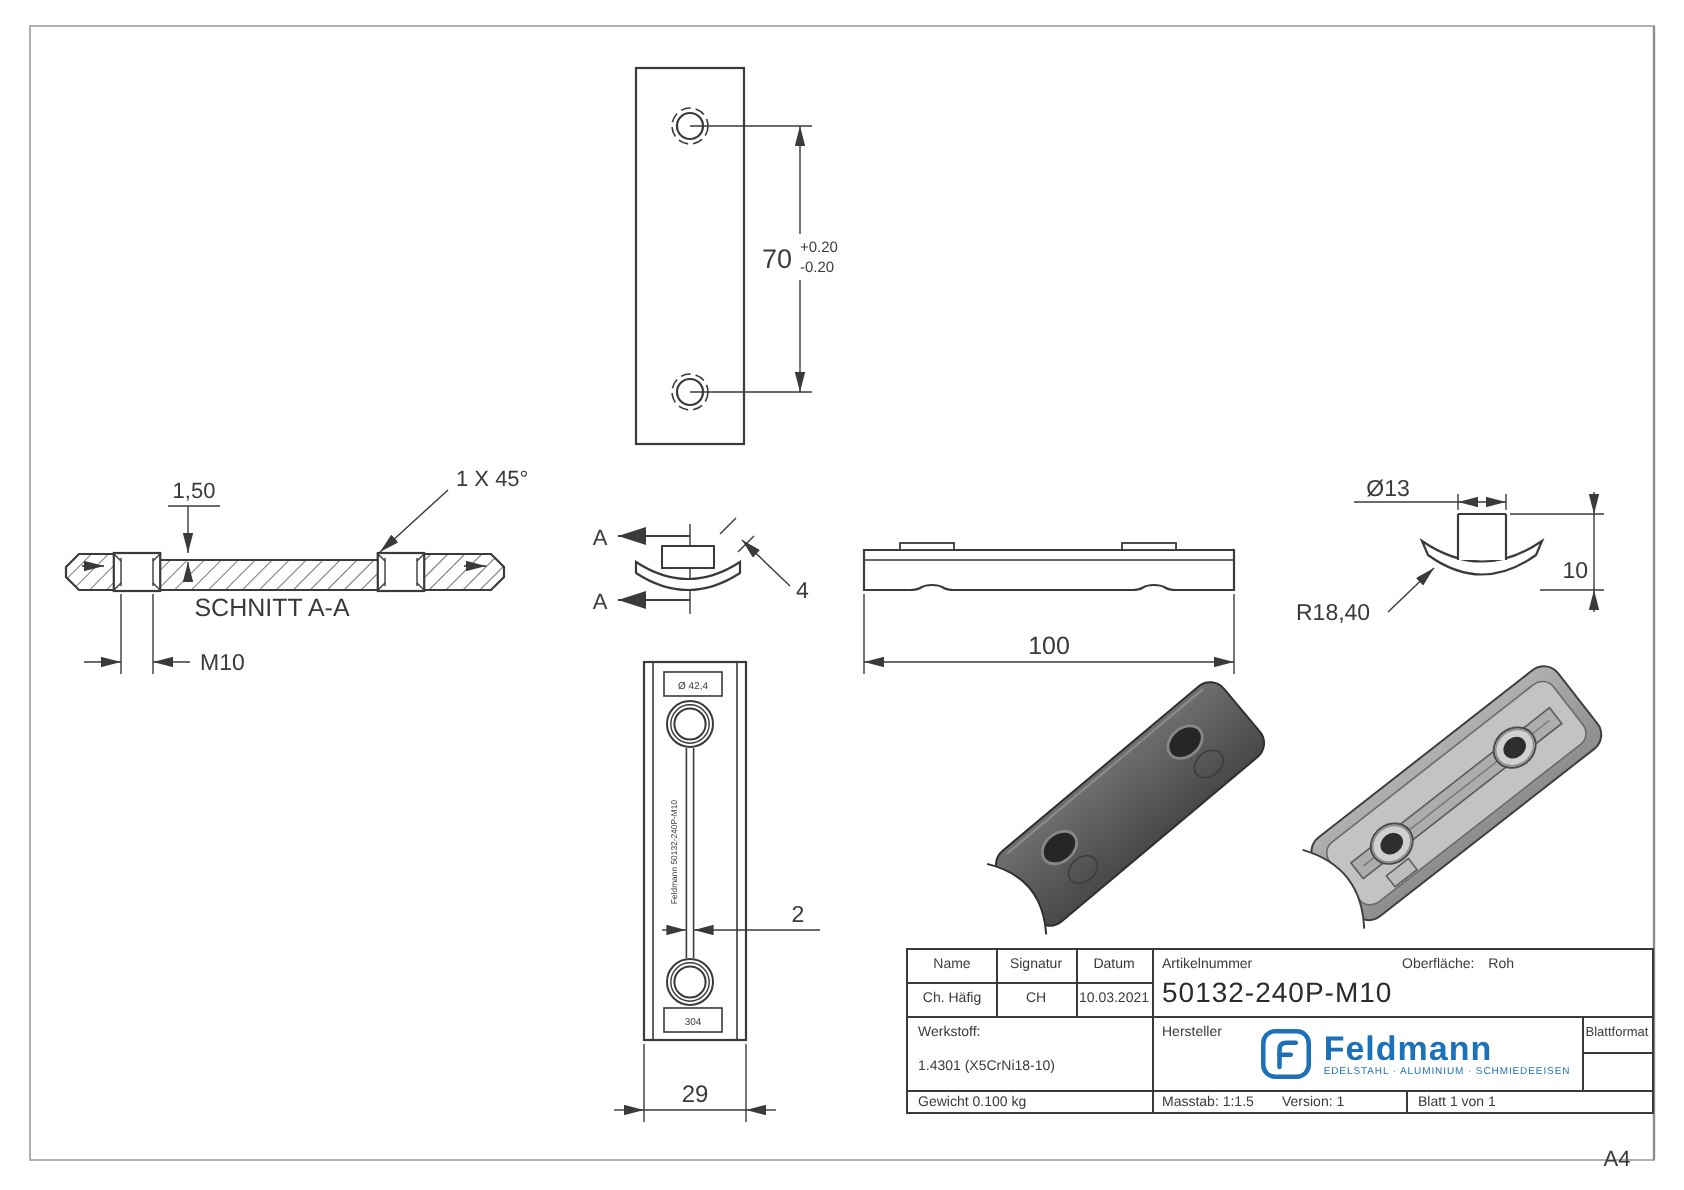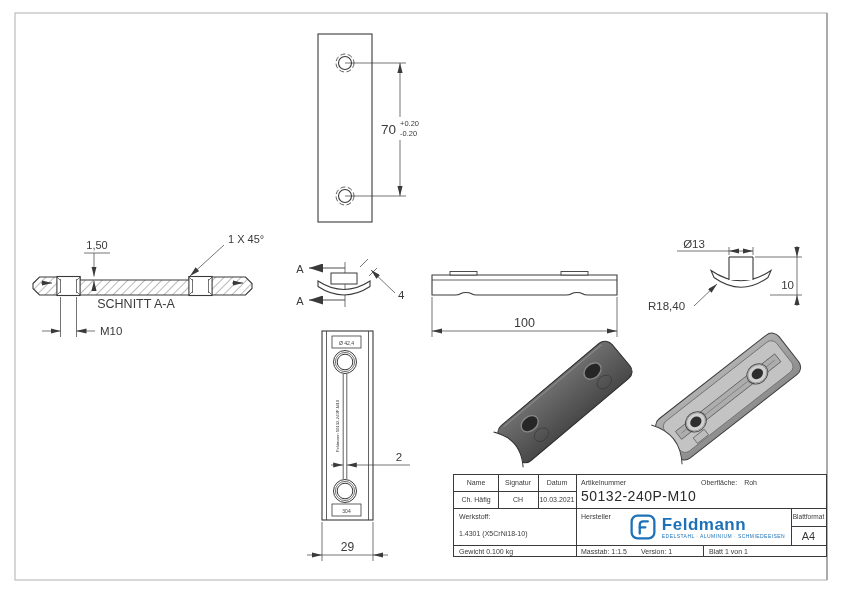--- a/index.html
+++ b/index.html
@@ -6,21 +6,21 @@
   #page{position:relative;width:842px;height:595px;background:#ffffff;overflow:hidden;
         font-family:"Liberation Sans",sans-serif;color:#3a3a3a;}
   svg text{font-family:"Liberation Sans",sans-serif;fill:#3a3a3a;}
   
   #tblock{position:absolute;left:453px;top:474px;width:374px;height:83px;
           border:1px solid #3a3a3a;box-sizing:border-box;background:#fff;}
   .tl{position:absolute;background:#3a3a3a;}
   .tcell{position:absolute;font-size:7px;color:#3a3a3a;white-space:nowrap;}
   .tcent{text-align:center;}
   .article{font-size:14px;letter-spacing:.5px;color:#2a2a2a;}
-  .a4{font-size:11px;}
+  .a4{font-size:11px;margin-top:44px;}
   .logo{position:absolute;left:170px;top:38px;width:167px;height:28px;
         display:flex;align-items:center;justify-content:center;gap:6px;}
   .logotxt{display:flex;flex-direction:column;line-height:1;}
   .logoname{font-size:17px;font-weight:bold;color:#1d71b8;letter-spacing:.5px;}
   .logotag{font-size:5px;color:#1d71b8;letter-spacing:.45px;margin-top:1px;}
 </style>
 </head>
 <body>
 
 <div id="page">

